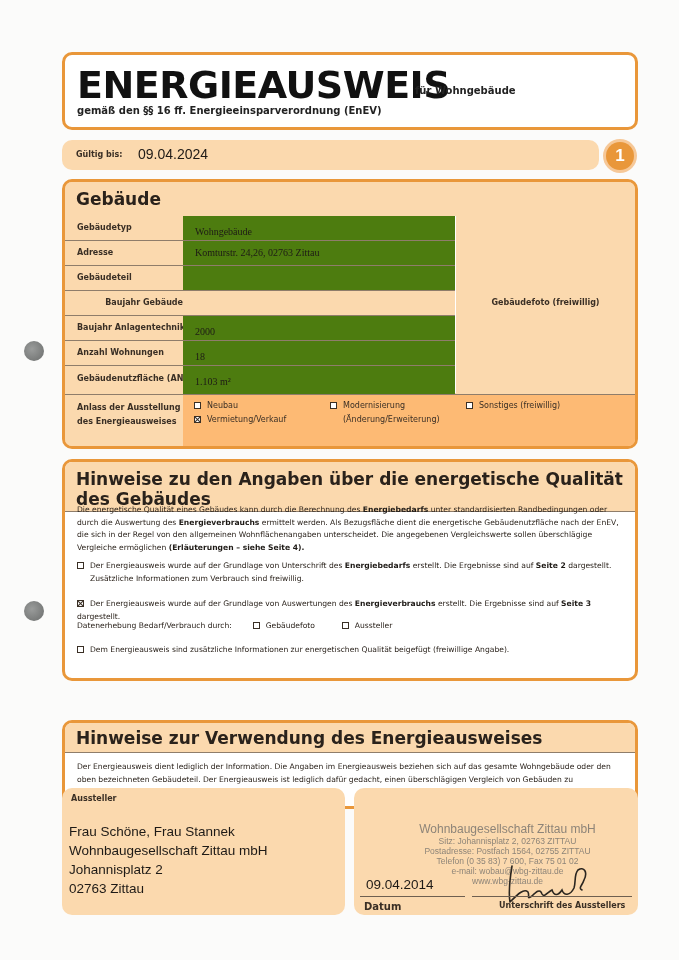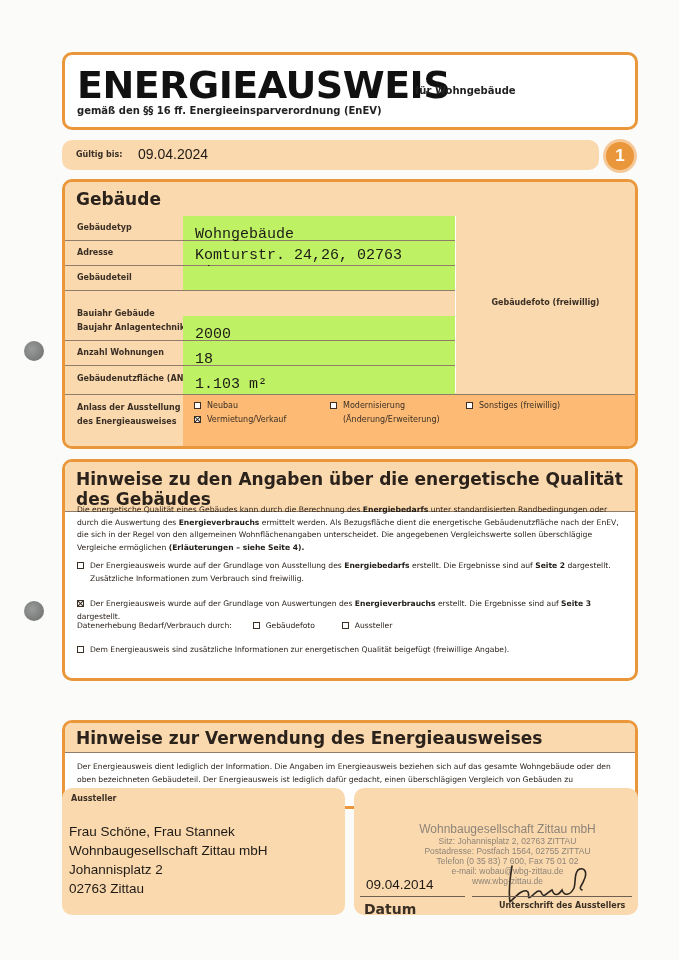--- a/index.html
+++ b/index.html
@@ -22,21 +22,21 @@
   #valid-bar .val { position: absolute; left: 76px; top: 6px; font-family: "Liberation Sans", sans-serif; font-size: 14px; color: #1e1a16; }
   #page-num { position: absolute; left: 606px; top: 142px; width: 28px; height: 28px; border-radius: 50%; background: #e9973a;
     box-shadow: 0 0 0 3px #f6c898; color: #fff; font-weight: bold; font-size: 17px; text-align: center; line-height: 28px; font-family: "Liberation Sans", sans-serif; }
 
   
   #building { left: 62px; top: 179px; width: 576px; height: 270px; background: #fbd9ae; }
   .sec-title { position: absolute; left: 0; top: 0; right: 0; height: 50px; background: #fbd9ae; border-bottom: 1px solid #8f7d6a;
     font-size: 17px; font-weight: bold; color: #2a221b; padding: 7px 0 0 11px; }
   .row { position: absolute; left: 0; width: 390px; height: 25px; border-bottom: 1px solid #8f7d6a; }
   .row .k { position: absolute; left: 0; top: 0; width: 118px; height: 24px; background: #fbd9ae; font-size: 8px; font-weight: bold; color: #3a2f25; padding: 7px 0 0 12px; white-space: nowrap; }
-  .row .v { position: absolute; left: 118px; top: 0; right: 0; height: 24px; background: #bef264; font-family: Liberation Mono, monospace; font-size: 15px; padding: 6px 0 0 12px; color: #1e1a16; }
+  .row .v { position: absolute; left: 118px; top: 0; right: 0; height: 24px; background: #4d7c0f; font-family: Liberation Serif, serif; font-size: 10px; padding: 6px 0 0 12px; color: #1e1a16; }
   .row .v.low { padding-top: 10px; }
   #photo { position: absolute; left: 390px; top: 34px; width: 180px; height: 177px; background: #fbd9ae; border-left: 1px solid #fff; font-size: 8px; font-weight: bold; color: #3a2f25; text-align: center; padding-top: 82px; }
   #reason-row { position: absolute; left: 0; top: 212px; width: 576px; height: 55px; border-top: 1px solid #8f7d6a; }
   #reason-row .k { position: absolute; left: 0; top: 0; width: 118px; height: 55px; background: #fbd9ae; font-size: 8px; font-weight: bold; color: #3a2f25; padding: 6px 0 0 12px; line-height: 14px; }
   #reason-row .opts { position: absolute; left: 118px; top: 0; right: 0; height: 55px; background: #fdba74; font-size: 8px; color: #3a2f25; }
   .opt { position: absolute; line-height: 14px; white-space: nowrap; }
   .cb { display: inline-block; width: 7px; height: 7px; border: 1px solid #3a2f25; margin-right: 6px; vertical-align: -1px; position: relative; background: #fff; }
   .cb.checked::before, .cb.checked::after { content: ""; position: absolute; left: 2px; top: -1px; width: 1px; height: 7px; background: #3a2f25; }
   .cb.checked::before { transform: rotate(45deg); }
   .cb.checked::after { transform: rotate(-45deg); }
@@ -55,21 +55,21 @@
   #issuer .lbl { position: absolute; left: 9px; top: 6px; font-size: 8px; font-weight: bold; color: #3a2f25; }
   #issuer .lines { position: absolute; left: 7px; top: 34px; font-family: "Liberation Sans", sans-serif; font-size: 13.5px; line-height: 19px; color: #1e1a16; }
 
   #sign { position: absolute; left: 354px; top: 788px; width: 284px; height: 127px; background: #fbd9ae; border-radius: 10px; }
   #stamp { position: absolute; left: 56px; top: 34px; font-family: "Liberation Sans", sans-serif; color: #8d8478; text-align: center; width: 195px; }
   #stamp .s0 { font-size: 12px; }
   #stamp .s1, #stamp .s2, #stamp .s3, #stamp .s4, #stamp .s5 { font-size: 8.5px; line-height: 10px; }
   #sign .date { position: absolute; left: 12px; top: 89px; font-family: "Liberation Sans", sans-serif; font-size: 13.5px; color: #1e1a16; }
   #sign .line1 { position: absolute; left: 6px; top: 108px; width: 105px; height: 1px; background: #6e5f50; }
   #sign .line2 { position: absolute; left: 118px; top: 108px; width: 160px; height: 1px; background: #6e5f50; }
-  #sign .dlbl { position: absolute; left: 10px; top: 113px; font-size: 14px; font-weight: bold; color: #3a2f25; }
+  #sign .dlbl { position: absolute; left: 10px; top: 113px; font-size: 10px; font-weight: bold; color: #3a2f25; }
   #sign .slbl { position: absolute; left: 120px; top: 113px; font-size: 8px; font-weight: bold; color: #3a2f25; margin-left: 25px; }
   #signature { position: absolute; left: 150px; top: 70px; }
 </style>
 </head>
 <body>
 
 <div class="punch" style="left:24px;top:341px;"></div>
 <div class="punch" style="left:24px;top:601px;"></div>
 
 <div class="box" id="title-box">
@@ -92,21 +92,21 @@
     <div class="v low">Wohngebäude</div>
   </div>
   <div class="row" style="top:59px;">
     <div class="k">Adresse</div>
     <div class="v">Komturstr. 24,26, 02763 Zittau</div>
   </div>
   <div class="row" style="top:84px;">
     <div class="k">Gebäudeteil</div>
     <div class="v"></div>
   </div>
-  <div class="row" style="top:120px;">
+  <div class="row" style="top:109px;text-align:right;">
     <div class="k">Baujahr Gebäude</div>
   </div>
   <div class="row" style="top:134px;">
     <div class="k">Baujahr Anlagentechnik</div>
     <div class="v low">2000</div>
   </div>
   <div class="row" style="top:159px;">
     <div class="k">Anzahl Wohnungen</div>
     <div class="v low">18</div>
   </div>
@@ -139,21 +139,21 @@
     </div>
   </div>
 </div>
 
 <div class="box" id="hints">
   <div class="sec-title">Hinweise zu den Angaben über die energetische Qualität des Gebäudes</div>
   <div class="para" style="top:42px;">
     <span>Die energetische Qualität eines Gebäudes kann durch die Berechnung des </span><b>Energiebedarfs</b><span> unter standardisierten Randbedingungen oder durch die Auswertung des </span><b>Energieverbrauchs</b><span> ermittelt werden. Als Bezugsfläche dient die energetische Gebäudenutzfläche nach der EnEV, die sich in der Regel von den allgemeinen Wohnflächenangaben unterscheidet. Die angegebenen Vergleichswerte sollen überschlägige Vergleiche ermöglichen </span><b>(Erläuterungen – siehe Seite 4).</b>
   </div>
   <div class="para" style="top:98px;">
-    <span class="cb"></span><span>Der Energieausweis wurde auf der Grundlage von Ausstellung des </span><b>Energiebedarfs</b><span> erstellt. Die Ergebnisse sind auf </span><b>Seite 2</b><span> dargestellt.</span>
+    <span class="cb"></span><span>Der Energieausweis wurde auf der Grundlage von Unterschrift des </span><b>Energiebedarfs</b><span> erstellt. Die Ergebnisse sind auf </span><b>Seite 2</b><span> dargestellt.</span>
     <div style="padding-left:13px;">Zusätzliche Informationen zum Verbrauch sind freiwillig.</div>
   </div>
   <div class="para" style="top:136px;">
     <span class="cb checked"></span><span>Der Energieausweis wurde auf der Grundlage von Auswertungen des </span><b>Energieverbrauchs</b><span> erstellt. Die Ergebnisse sind auf </span><b>Seite 3</b><span> dargestellt.</span>
   </div>
   <div class="para" style="top:158px;">
     <span>Datenerhebung Bedarf/Verbrauch durch:</span>
     <span style="display:inline-block;width:16px;"></span>
     <span><span class="cb"></span><span>Gebäudefoto</span></span>
     <span style="display:inline-block;width:22px;"></span>

